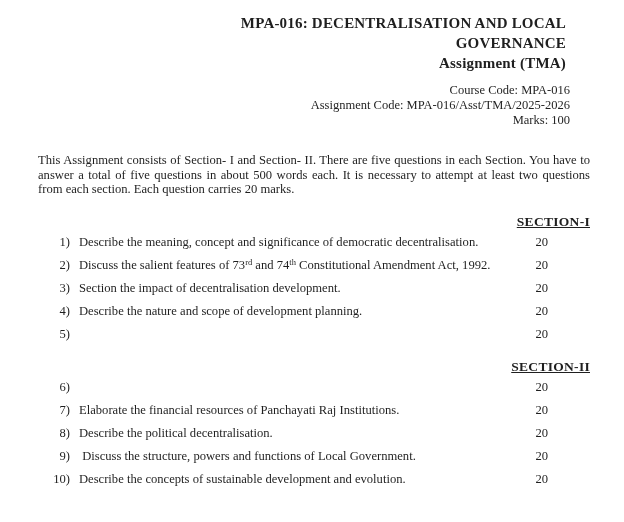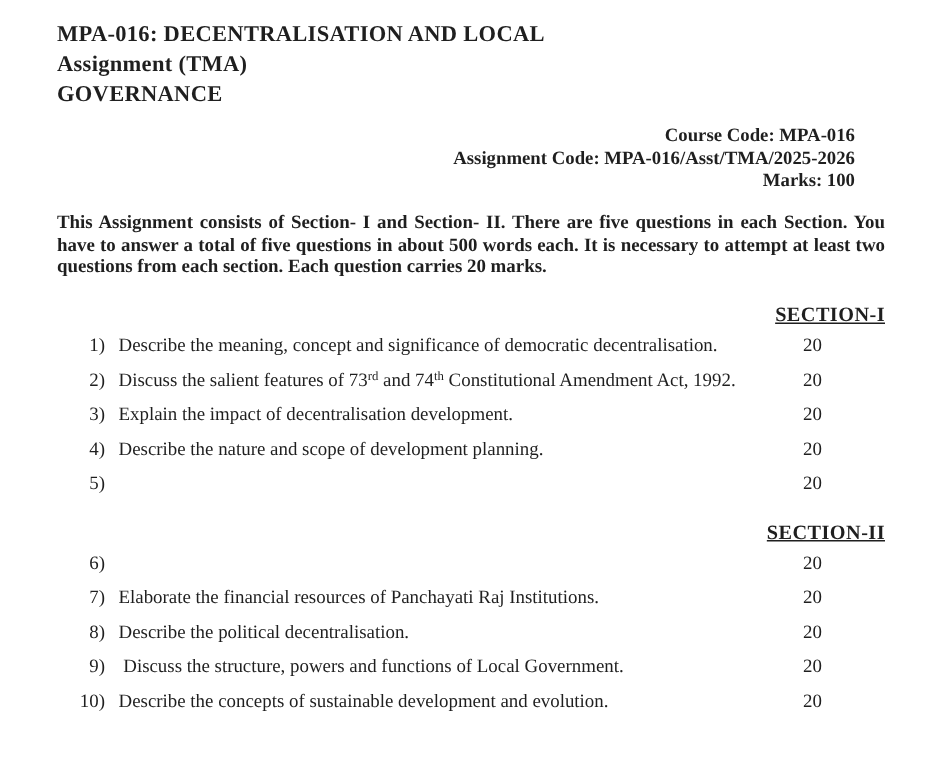--- a/index.html
+++ b/index.html
@@ -14,43 +14,42 @@
     background: #ffffff;
     color: #1f1f1f;
     font-family: "Liberation Serif", "DejaVu Serif", serif;
     overflow: hidden;
     box-sizing: border-box;
     padding-top: 13px;
   }
   .doc-title {
     margin-left: 38px;
     width: 528px;
-    text-align: left;
+    text-align: right;
     font-weight: bold;
     font-size: 15px;
     line-height: 20px;
     letter-spacing: 0.2px;
   }
   .meta-block {
     margin-left: 38px;
     width: 532px;
     margin-top: 10px;
     text-align: right;
-    font-weight: bold;
+    font-weight: normal;
     font-size: 12.5px;
     line-height: 15px;
   }
   .instructions {
     margin-left: 38px;
     width: 552px;
-    margin-top: 13px;
+    margin-top: 25px;
     font-size: 12.6px;
     line-height: 14.5px;
     text-align: justify;
-    font-weight: bold;
   }
   .section-heading {
     margin-left: 38px;
     width: 552px;
     text-align: right;
     font-weight: bold;
     font-size: 13.5px;
     line-height: 15px;
     text-decoration: underline;
     letter-spacing: 0.3px;
@@ -89,22 +88,22 @@
     text-align: center;
   }
 </style>
 </head>
 <body>
 
 <div class="page">
 
   <div class="doc-title">
     <div>MPA-016: DECENTRALISATION AND LOCAL</div>
+    <div>GOVERNANCE</div>
     <div>Assignment (TMA)</div>
-    <div>GOVERNANCE</div>
   </div>
 
   <div class="meta-block">
     <div>Course Code: MPA-016</div>
     <div>Assignment Code: MPA-016/Asst/TMA/2025-2026</div>
     <div>Marks: 100</div>
   </div>
 
   <div class="instructions">This Assignment consists of Section- I and Section- II. There are five questions in each Section. You have to answer a total of five questions in about 500 words each. It is necessary to attempt at least two questions from each section. Each question carries 20 marks.</div>
 
@@ -115,21 +114,21 @@
         <span class="q-text">Describe the meaning, concept and significance of democratic decentralisation.</span>
         <span class="q-marks">20</span>
       </div>
       <div class="q-row">
         <span class="q-num">2)</span>
         <span class="q-text"><span>Discuss the salient features of 73</span><sup>rd</sup><span> and 74</span><sup>th</sup><span> Constitutional Amendment Act, 1992.</span></span>
         <span class="q-marks">20</span>
       </div>
       <div class="q-row">
         <span class="q-num">3)</span>
-        <span class="q-text">Explain the impact of decentralisation development.</span>
+        <span class="q-text">Section the impact of decentralisation development.</span>
         <span class="q-marks">20</span>
       </div>
       <div class="q-row">
         <span class="q-num">4)</span>
         <span class="q-text">Describe the nature and scope of development planning.</span>
         <span class="q-marks">20</span>
       </div>
       <div class="q-row">
         <span class="q-num">5)</span>
         <span class="q-marks">20</span>

